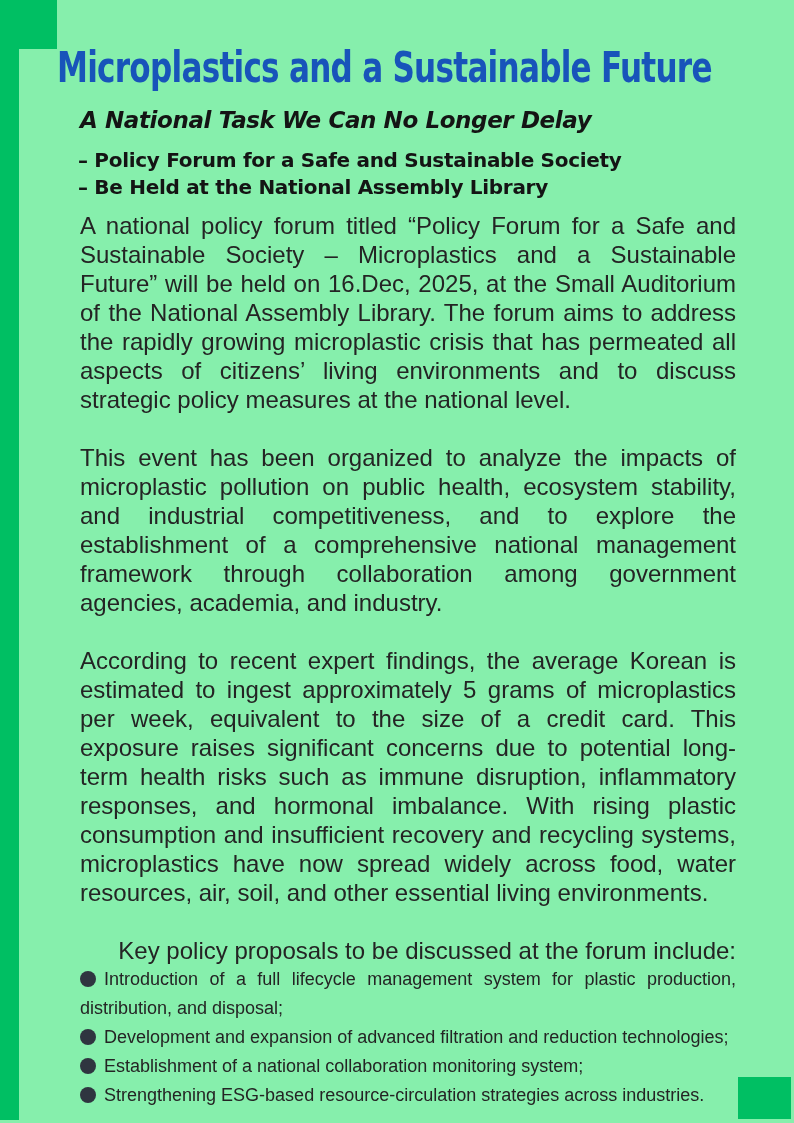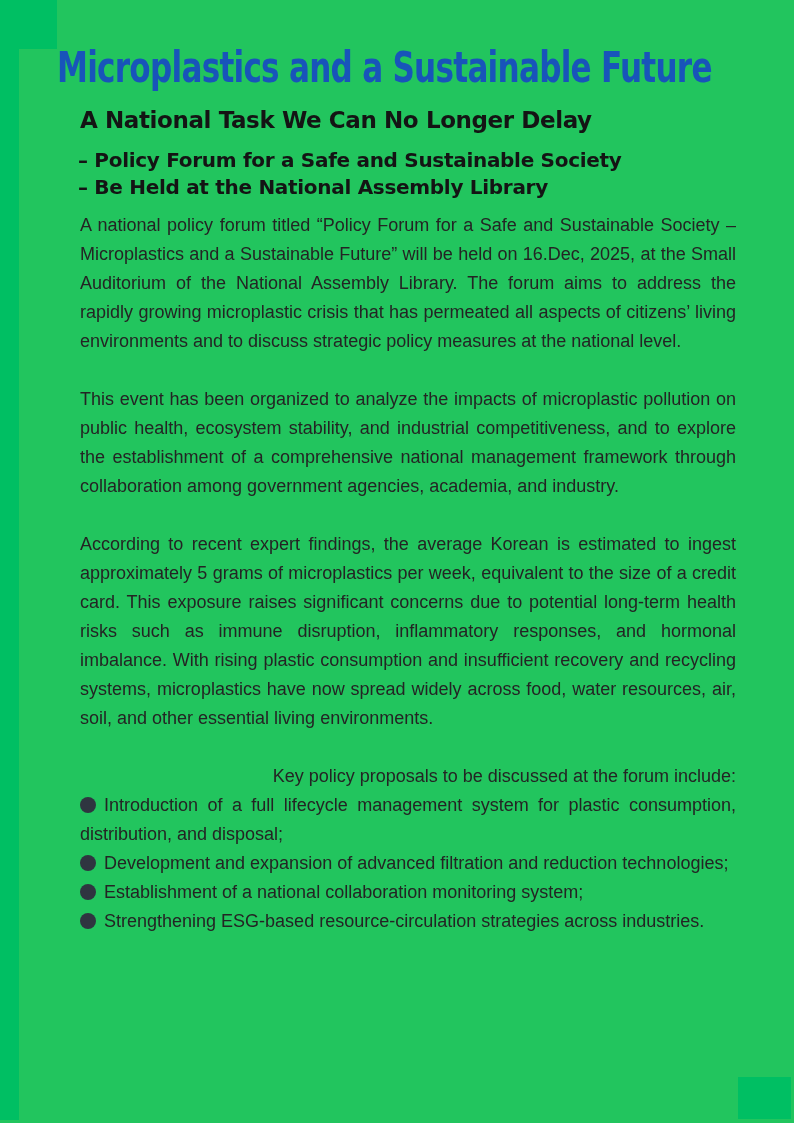--- a/index.html
+++ b/index.html
@@ -6,21 +6,21 @@
     --accent-green:#00BF63;
     --title-blue:#1854BA;
     --heading-text:#141414;
     --body-text:#242424;
     --bullet-dot:#2F3540;
   }
   html,body{margin:0;padding:0;background:#fff;}
   .page{
     position:relative;
     width:794px;height:1123px;
-    background:#22c55e;
+    background:#86efac;
     overflow:hidden;
     font-family:"Liberation Sans", sans-serif;
   }
   
   .accent-left{
     position:absolute;left:0;top:0;
     width:19px;height:1120px;
     background:var(--accent-green);
   }
   .accent-top{
@@ -52,34 +52,35 @@
     transform-origin:left center;
   }
   .heading{
     margin:14px 0 0 23px;
     font-family:"DejaVu Sans", sans-serif;
     font-weight:800;
     font-size:23px;
     line-height:28px;
     letter-spacing:-0.4px;
     color:var(--heading-text);
+    font-style:italic;
   }
   .subheads{margin:13px 0 0 21px;}
   .subheads p{
     margin:0;
     font-family:"DejaVu Sans", sans-serif;
     font-weight:700;
     font-size:20px;
     line-height:27px;
     letter-spacing:-0.3px;
     color:var(--heading-text);
   }
   .body{
     margin:29px 0 0 23px;
-    font-size:18px;
+    font-size:24px;
     line-height:29px;
     text-align:justify;
     color:var(--body-text);
   }
   .body.first{margin-top:10px;}
   .body.intro{text-align:right;}
   .bullets{
     list-style:none;
     margin:0 0 0 23px;
     padding:0;
@@ -117,19 +118,19 @@
       <p>– Be Held at the National Assembly Library</p>
     </div>
 
     <p class="body first">A national policy forum titled “Policy Forum for a Safe and Sustainable Society – Microplastics and a Sustainable Future” will be held on 16.Dec, 2025, at the Small Auditorium of the National Assembly Library. The forum aims to address the rapidly growing microplastic crisis that has permeated all aspects of citizens’ living environments and to discuss strategic policy measures at the national level.</p>
     <p class="body">This event has been organized to analyze the impacts of microplastic pollution on public health, ecosystem stability, and industrial competitiveness, and to explore the establishment of a comprehensive national management framework through collaboration among government agencies, academia, and industry.</p>
     <p class="body">According to recent expert findings, the average Korean is estimated to ingest approximately 5 grams of microplastics per week, equivalent to the size of a credit card. This exposure raises significant concerns due to potential long-term health risks such as immune disruption, inflammatory responses, and hormonal imbalance. With rising plastic consumption and insufficient recovery and recycling systems, microplastics have now spread widely across food, water resources, air, soil, and other essential living environments.</p>
 
     <p class="body intro">Key policy proposals to be discussed at the forum include:</p>
 
     <ul class="bullets">
-      <li><span class="dot"></span><span>Introduction of a full lifecycle management system for plastic consumption, distribution, and disposal;</span></li>
+      <li><span class="dot"></span><span>Introduction of a full lifecycle management system for plastic production, distribution, and disposal;</span></li>
       <li><span class="dot"></span><span>Development and expansion of advanced filtration and reduction technologies;</span></li>
       <li><span class="dot"></span><span>Establishment of a national collaboration monitoring system;</span></li>
       <li><span class="dot"></span><span>Strengthening ESG-based resource-circulation strategies across industries.</span></li>
     </ul>
   </div>
 </div>
 
 </body></html>

